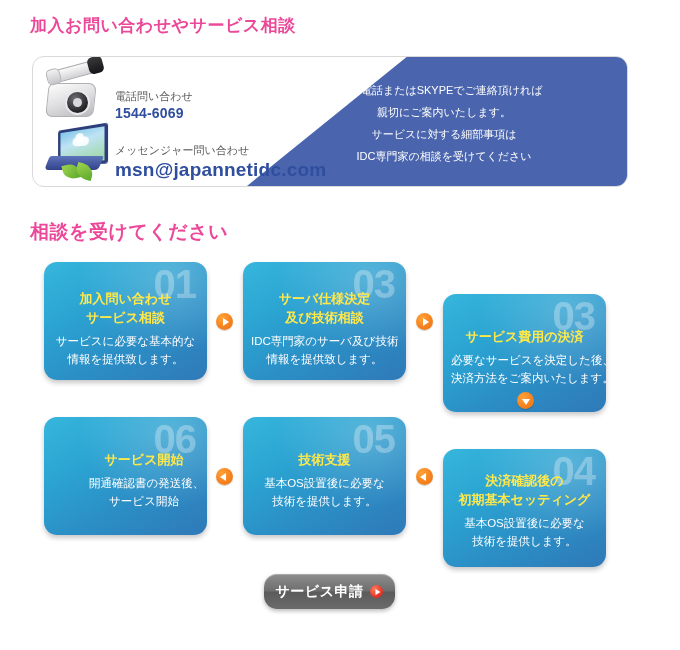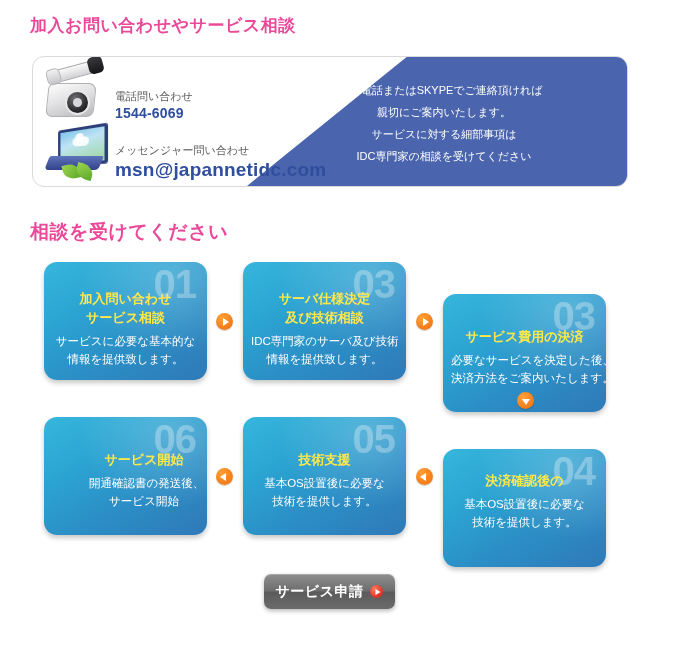--- a/index.html
+++ b/index.html
@@ -279,21 +279,21 @@
   #arrow-r2-a { left: 216px; top: 468px; }
   #arrow-r2-b { left: 416px; top: 468px; }
 
   
   .apply-button {
     position: absolute;
     left: 264px;
     top: 574px;
     width: 131px;
     height: 35px;
-    border-radius: 7px;
+    border-radius: 13px;
     background: linear-gradient(180deg,#8e8e8e 0%,#6e6e6e 48%,#5b5b5b 52%,#6b6b6b 100%);
     box-shadow: 0 2px 4px rgba(0,0,0,0.28), inset 0 1px 0 rgba(255,255,255,0.25);
     display: flex;
     align-items: center;
     justify-content: center;
     cursor: pointer;
     border: none;
     box-sizing: border-box;
   }
   .apply-label {
@@ -439,20 +439,21 @@
       <div>技術を提供します。</div>
     </div>
   </div>
 </div>
 
 <div class="card r2 c3">
   <div class="card-num">04</div>
   <div class="card-body" style="top:22px;">
     <div class="card-title">
       <div>決済確認後の</div>
+      <div>初期基本セッティング</div>
     </div>
     <div class="card-desc">
       <div>基本OS設置後に必要な</div>
       <div>技術を提供します。</div>
     </div>
   </div>
 </div>
 
 <div class="arrow-circle arrow-right" id="arrow-r1-a"></div>
 <div class="arrow-circle arrow-right" id="arrow-r1-b"></div>

